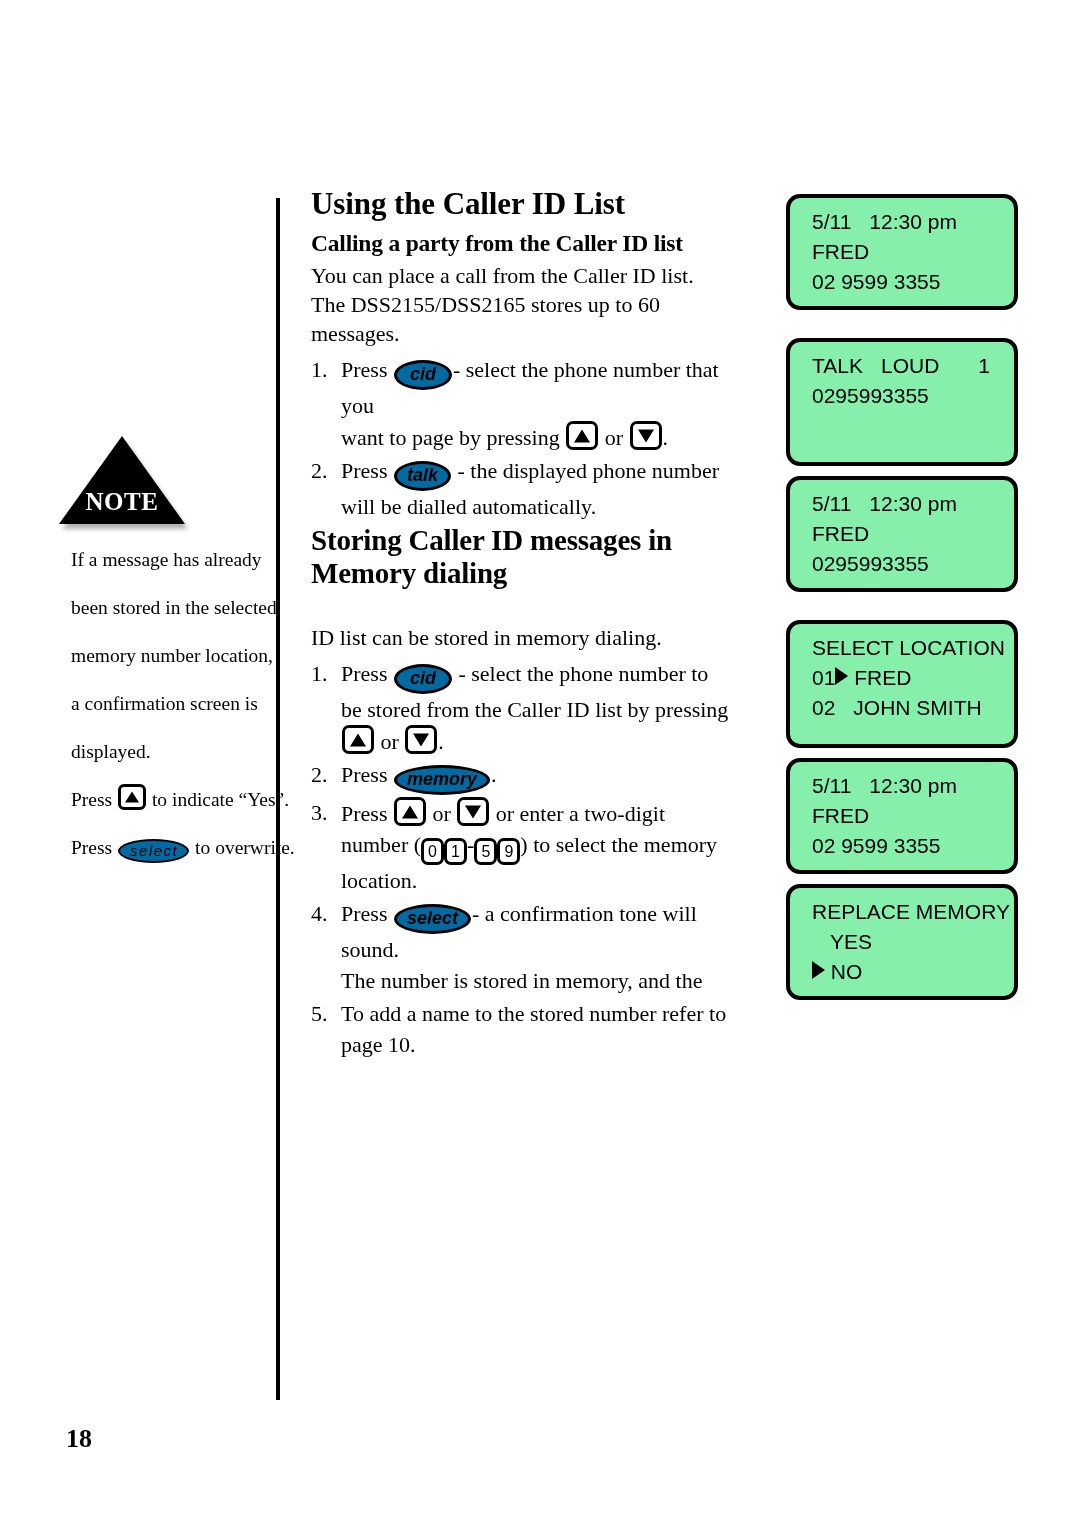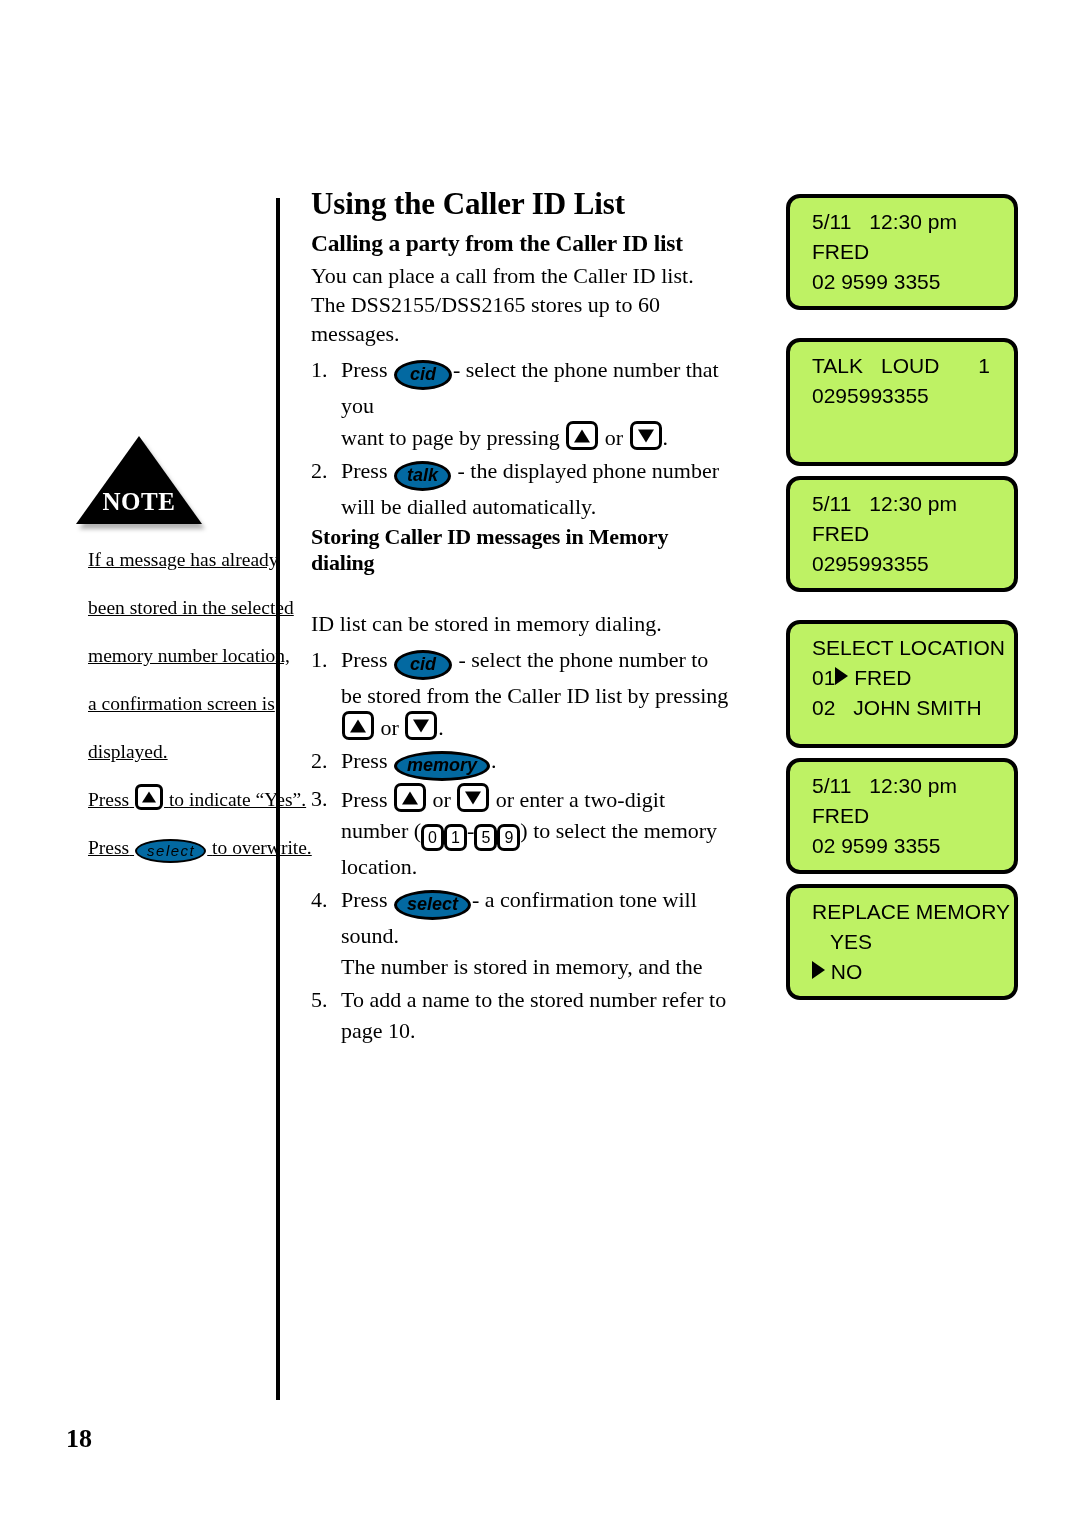--- a/index.html
+++ b/index.html
@@ -28,24 +28,23 @@
     left: 276px;
     top: 198px;
     width: 4px;
     height: 1202px;
     background: #000;
   }
 
   
   .note-col {
     position: absolute;
-    left: 72px;
+    left: 55px;
     top: 436px;
     width: 200px;
-    text-decoration: underline;
   }
   .note-badge {
     position: relative;
     width: 130px;
     height: 92px;
     margin-left: 4px;
   }
   .note-badge .tri-shadow {
     position: absolute;
     left: 3px;
@@ -107,21 +106,21 @@
     letter-spacing: -0.1px;
   }
   h2.subtitle {
     font-size: 23.5px;
     font-weight: bold;
     margin: 0 0 4px 0;
     letter-spacing: -0.2px;
   }
   h2.subtitle.second {
     margin-bottom: 4px;
-    font-size: 22px;
+    font-size: 29px;
   }
   .para {
     font-size: 22px;
     line-height: 29px;
     margin: 0;
   }
   ol.steps {
     list-style: none;
     margin: 6px 0 0 0;
     padding: 0;
@@ -232,21 +231,21 @@
   .lcd-col {
     position: absolute;
     left: 786px;
     top: 194px;
     width: 232px;
   }
   .lcd {
     box-sizing: border-box;
     border: 4px solid #000;
     border-radius: 14px;
-    background: #bef264;
+    background: #86efac;
     font-family: "Liberation Sans", "DejaVu Sans", sans-serif;
     font-size: 21px;
     line-height: 30px;
     color: #000;
     padding: 9px 0 9px 0;
     margin-bottom: 10px;
     position: relative;
   }
   .lcd .row {
     padding-left: 22px;

